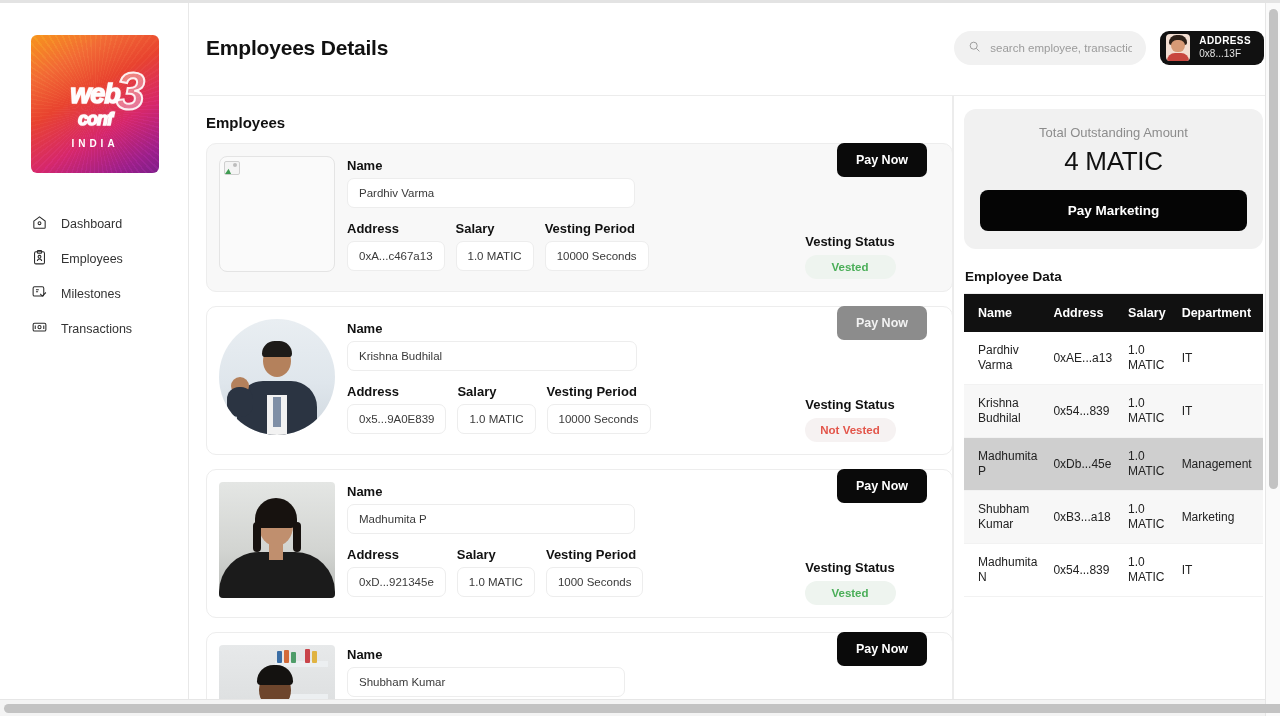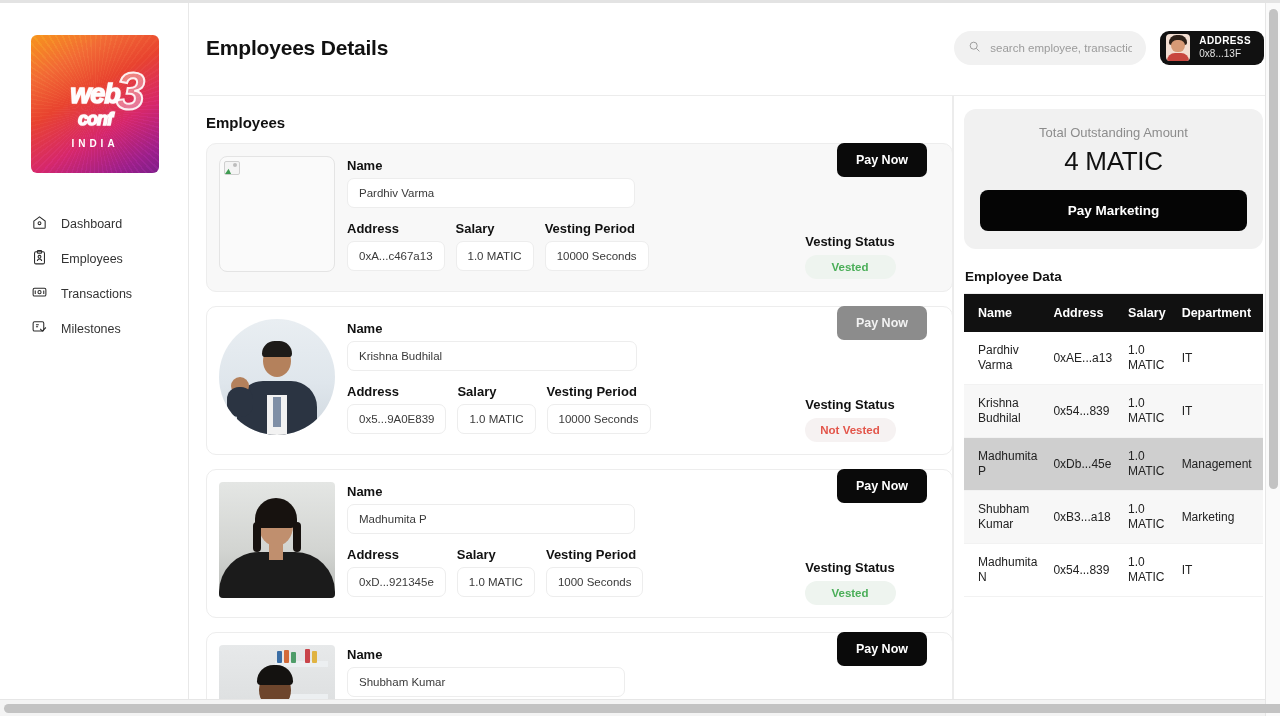--- a/index.html
+++ b/index.html
@@ -200,36 +200,36 @@
               <rect x="9" y="2" width="6" height="4" rx="1"></rect>
               <circle cx="12" cy="11" r="2"></circle>
               <path d="M9 17c0-1.7 1.3-3 3-3s3 1.3 3 3"></path>
             </svg>
         </span>
         <span class="nav-label">Employees</span>
       </div>
       <div class="nav-item">
         <span class="nav-ico">
           <svg viewBox="0 0 24 24">
+              <rect x="3" y="4" width="15" height="13" rx="2"></rect>
+              <path d="M7 8h4M7 11h3"></path>
+              <path d="M13 14l3 3 5-5"></path>
+            </svg>
+        </span>
+        <span class="nav-label">Milestones</span>
+      </div>
+      <div class="nav-item">
+        <span class="nav-ico">
+          <svg viewBox="0 0 24 24">
               <rect x="3" y="6" width="18" height="11" rx="2"></rect>
               <circle cx="12" cy="11.5" r="2.2"></circle>
               <path d="M6 9v5M18 9v5"></path>
             </svg>
         </span>
         <span class="nav-label">Transactions</span>
-      </div>
-      <div class="nav-item">
-        <span class="nav-ico">
-          <svg viewBox="0 0 24 24">
-              <rect x="3" y="4" width="15" height="13" rx="2"></rect>
-              <path d="M7 8h4M7 11h3"></path>
-              <path d="M13 14l3 3 5-5"></path>
-            </svg>
-        </span>
-        <span class="nav-label">Milestones</span>
       </div>
     </nav>
   </aside>
 
   <section class="main">
 
     <header class="header">
       <h1 class="page-title">Employees Details</h1>
       <div class="header-right">
         <div class="search">

